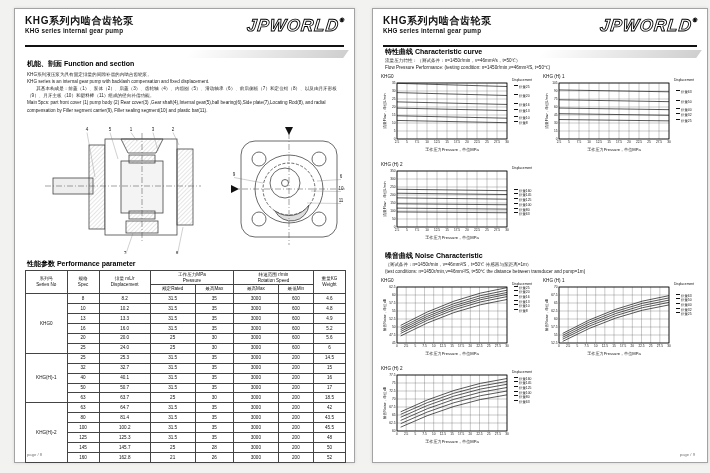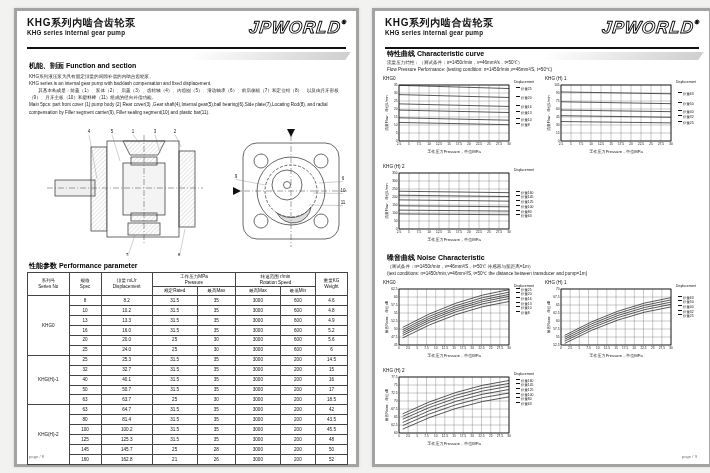--- a/index.html
+++ b/index.html
@@ -1,18 +1,18 @@
 <!DOCTYPE html>
 <html><head>
 <meta charset="utf-8">
 <style>
   html,body{margin:0;padding:0;}
   body{width:710px;height:473px;background:#f2f2f1;font-family:"Liberation Sans",sans-serif;color:#111;}
   #canvas{position:relative;width:710px;height:473px;overflow:hidden;}
-  .page{position:absolute;top:8px;height:453px;background:#fff;border:3px solid #a3a3a3;box-shadow:0 0 3px rgba(0,0,0,.12);}
+  .page{position:absolute;top:8px;height:453px;background:#fff;border:1px solid #a3a3a3;box-shadow:0 0 3px rgba(0,0,0,.12);}
   #page-left{left:14px;width:339px;}
   #page-right{left:372px;width:334px;}
 
   
   .page-header{position:relative;margin:6px 10px 0 10px;height:30px;border-bottom:2.5px solid #111;}
   .hdr-cn{font-size:10px;font-weight:bold;letter-spacing:.6px;line-height:12px;}
   .hdr-en{font-size:6.3px;font-weight:bold;letter-spacing:.2px;}
   .logo{position:absolute;right:0;top:1px;font-size:17px;font-weight:bold;font-style:italic;letter-spacing:1px;
         color:#fff;-webkit-text-stroke:0.9px #000;transform:skewX(-6deg);}
   .logo sup{font-size:6px;-webkit-text-stroke:0.5px #000;vertical-align:9px;}

